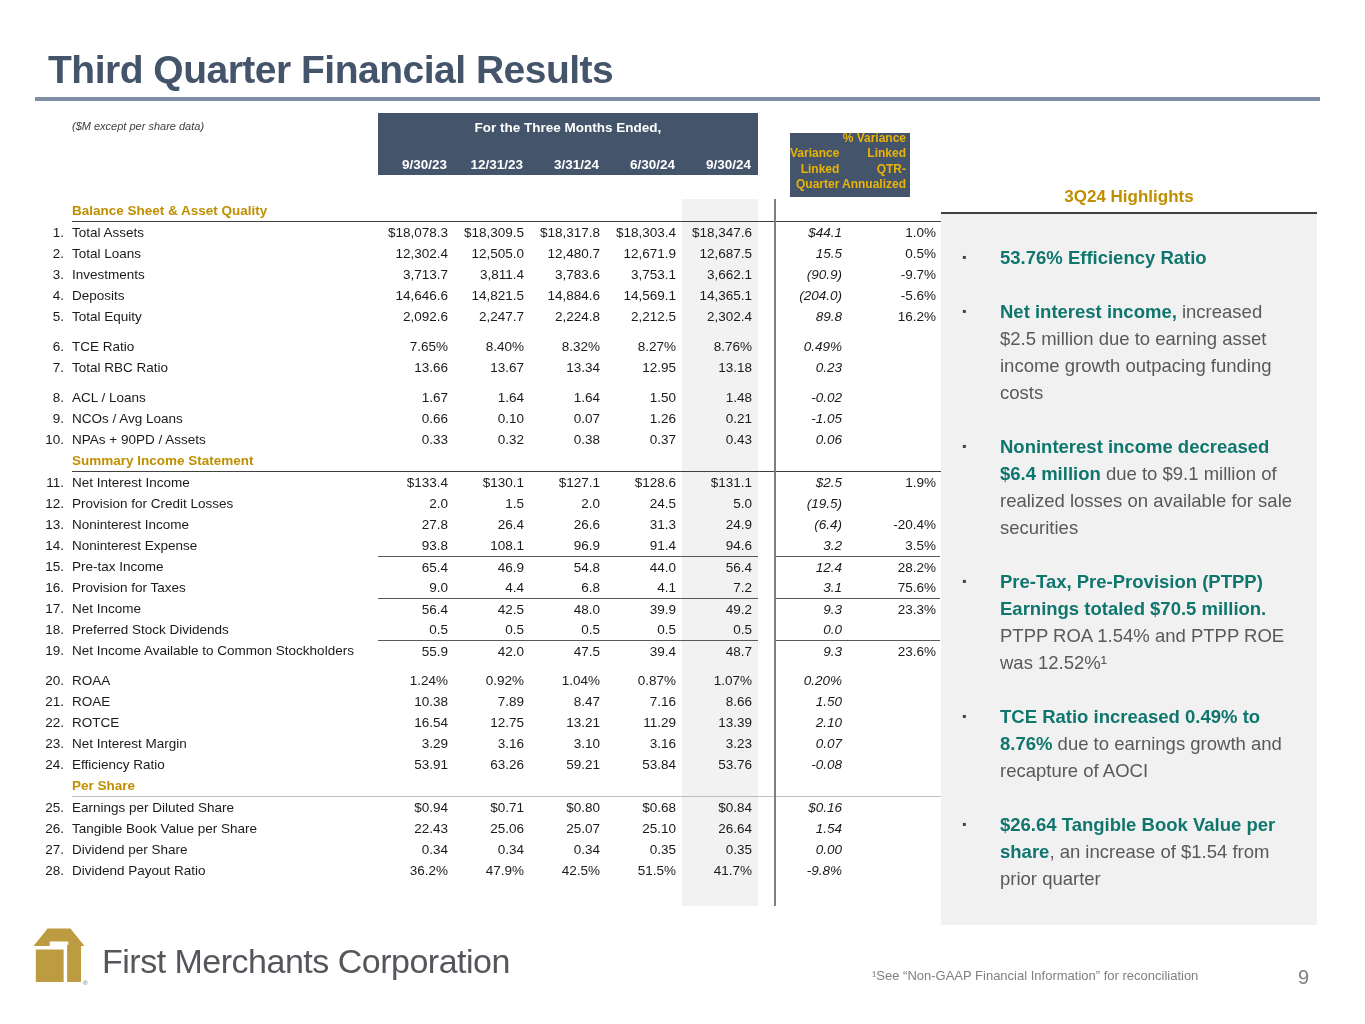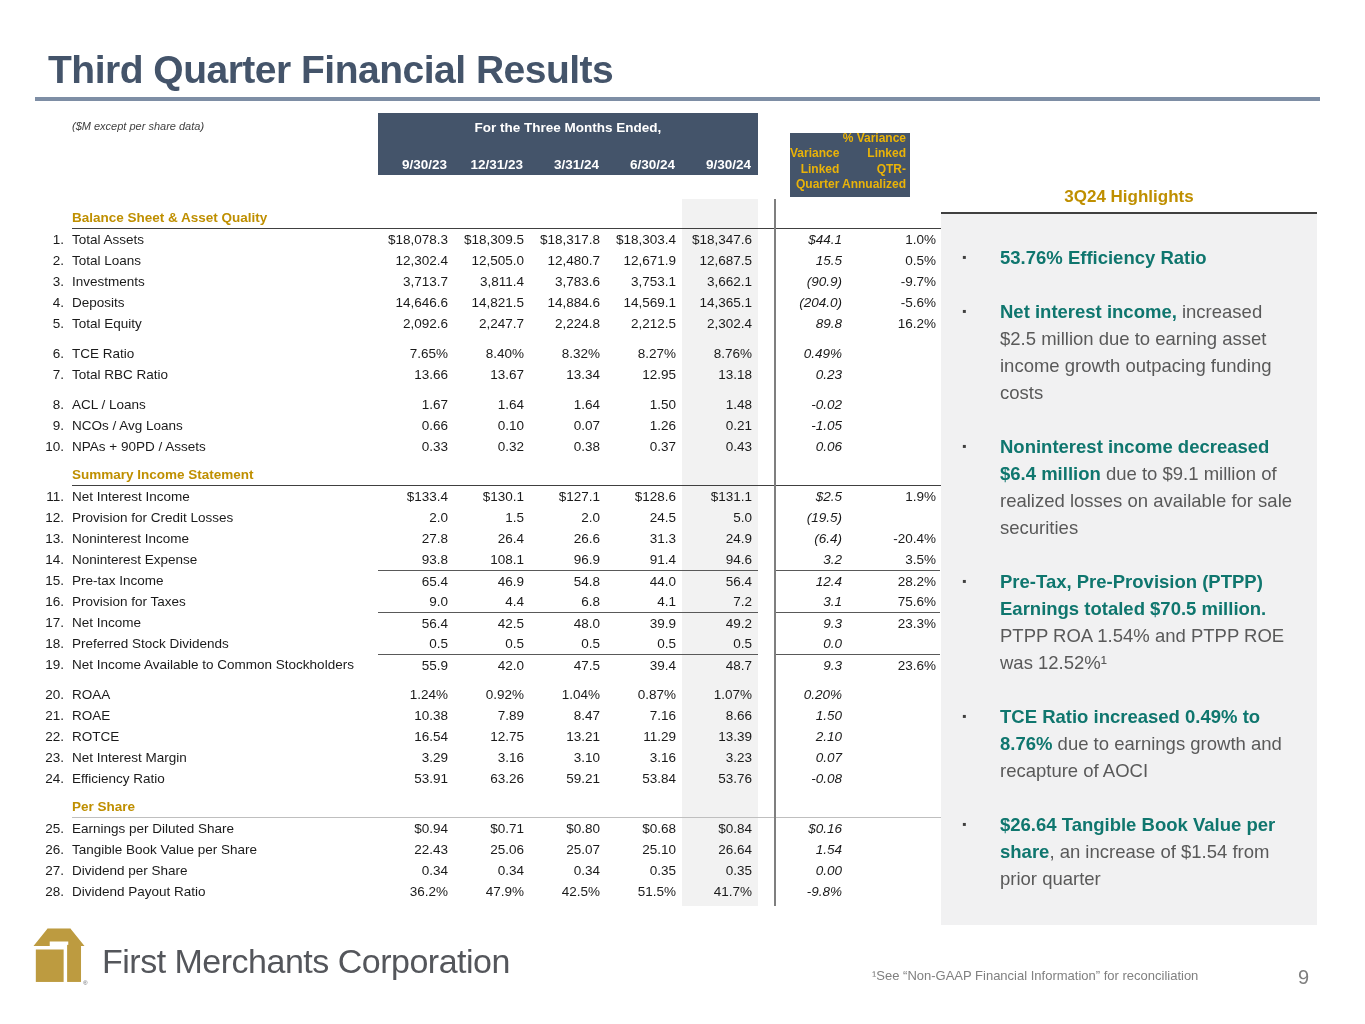--- a/index.html
+++ b/index.html
@@ -57,21 +57,21 @@
   }
   .t-row{display:flex;height:21px;align-items:center;font-size:13.5px;}
   .c-num{width:24px;text-align:right;padding-right:8px;flex:none;}
   .c-label{width:306px;flex:none;white-space:nowrap;overflow:hidden;}
   .c-val{width:76px;flex:none;text-align:right;padding-right:6px;box-sizing:border-box;height:100%;display:flex;align-items:center;justify-content:flex-end;}
   .c-sp{width:16px;flex:none;height:100%;}
   .c-var{width:82px;flex:none;text-align:right;padding-right:14px;box-sizing:border-box;height:100%;display:flex;align-items:center;justify-content:flex-end;font-style:italic;}
   .c-pct{width:84px;flex:none;text-align:right;padding-right:4px;box-sizing:border-box;height:100%;display:flex;align-items:center;justify-content:flex-end;}
   .t-row.rule .c-val,.t-row.rule .c-var,.t-row.rule .c-pct{border-top:1.5px solid #595959;}
   .gap-row{height:9px;}
-  .sec-row{height:22px;margin-top:7px;margin-left:32px;width:869px;box-sizing:border-box;
+  .sec-row{height:22px;margin-left:32px;width:869px;box-sizing:border-box;
     font-size:13.5px;font-weight:bold;color:#BF8F00;display:flex;align-items:center;}
   .sec-row.dark{border-bottom:1.5px solid #404040;}
   .sec-row.light{border-bottom:1.5px solid #BFBFBF;}
   
   .hl-title{
     position:absolute;left:941px;top:187px;width:376px;text-align:center;
     font-size:17px;font-weight:bold;color:#BF8F00;
   }
   .hl-panel{
     position:absolute;left:941px;top:212px;width:376px;height:713px;

